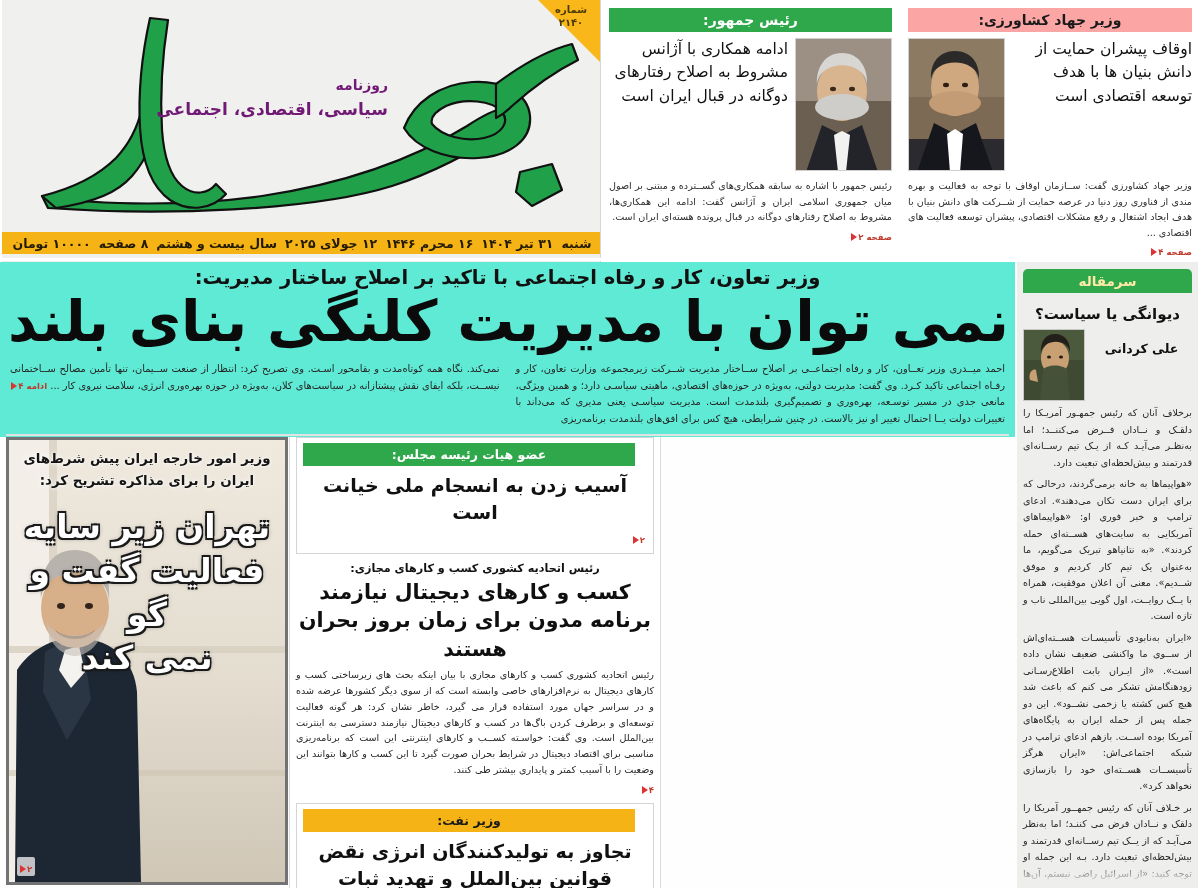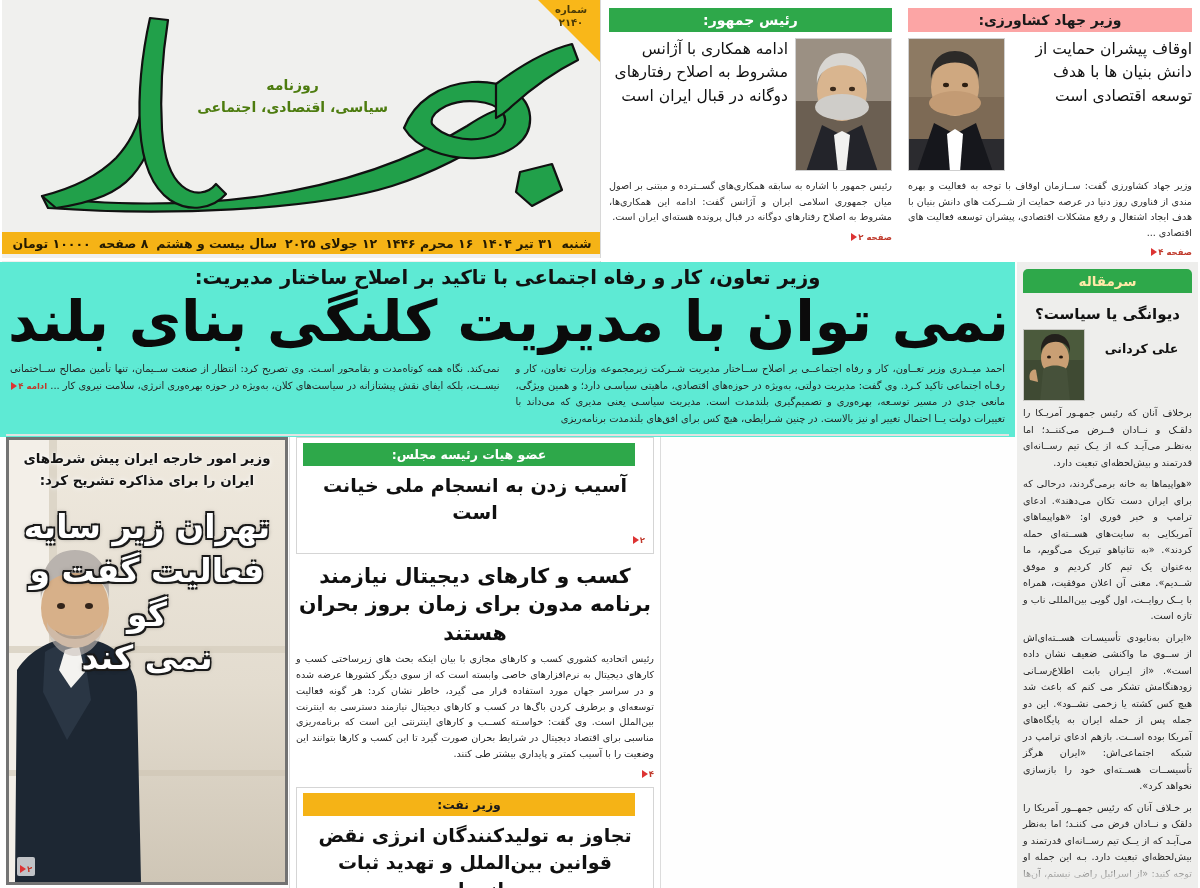--- a/index.html
+++ b/index.html
@@ -39,26 +39,26 @@
     position:absolute;right:6px;top:4px;z-index:5;
     text-align:center;width:46px;
     font-size:10px;font-weight:bold;color:#4a3a07;line-height:1.25;
   }
   .logo-wrap{
     position:absolute;left:0;top:0;width:600px;height:228px;overflow:hidden;
   }
   .logo-svg{position:absolute;left:10px;top:0px;}
   .subtitle{
     position:absolute;right:212px;top:74px;z-index:3;
-    text-align:center;color:#4d7c0f;
+    text-align:right;color:#701a75;
     font-size:15px;font-weight:bold;line-height:1.6;
     white-space:nowrap;
   }
   .subtitle .l1{font-size:14px;}
-  .subtitle .l2{font-size:14px;}
+  .subtitle .l2{font-size:17px;}
   .datebar{
     position:absolute;left:0;bottom:8px;width:600px;height:22px;
     background:#f5b316;
     display:flex;align-items:center;justify-content:center;
     color:#231a02;font-size:12.5px;font-weight:bold;letter-spacing:0px;
     box-sizing:border-box;
   }
   .datebar span{padding:0 4px;}
 
   
@@ -372,20 +372,21 @@
 
   <div class="midcol">
 
     <div class="box">
       <div class="box-head green">عضو هیات رئیسه مجلس:</div>
       <div class="box-title">آسیب زدن به انسجام ملی خیانت است</div>
       <div class="box-ref"><span class="pgref"><span class="tri"></span><span>۲</span></span></div>
     </div>
 
     <div class="article">
+      <div class="art-kicker">رئیس اتحادیه کشوری کسب و کارهای مجازی:</div>
       <div class="art-title">کسب و کارهای دیجیتال نیازمند برنامه مدون برای زمان بروز بحران هستند</div>
       <div class="art-body">رئیس اتحادیه کشوری کسب و کارهای مجازی با بیان اینکه بحث های زیرساختی کسب و کارهای دیجیتال به نرم‌افزارهای خاصی وابسته است که از سوی دیگر کشورها عرضه شده و در سراسر جهان مورد استفاده قرار می گیرد، خاطر نشان کرد: هر گونه فعالیت توسعه‌ای و برطرف کردن باگ‌ها در کسب و کارهای دیجیتال نیازمند دسترسی به اینترنت بین‌الملل است. وی گفت: خواسـته کســب و کارهای اینترنتی این است که برنامه‌ریزی مناسبی برای اقتصاد دیجیتال در شرایط بحران صورت گیرد تا این کسب و کارها بتوانند این وضعیت را با آسیب کمتر و پایداری بیشتر طی کنند.</div>
       <div class="pgref"><span class="tri"></span><span>۴</span></div>
     </div>
 
     <div class="box">
       <div class="box-head amber">وزیر نفت:</div>
       <div class="box-title">تجاوز به تولیدکنندگان انرژی نقض قوانین بین‌الملل و تهدید ثبات جهانی است</div>
 
     </div>

